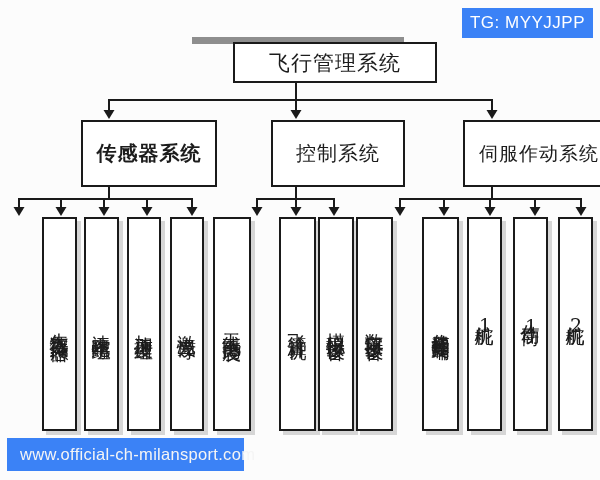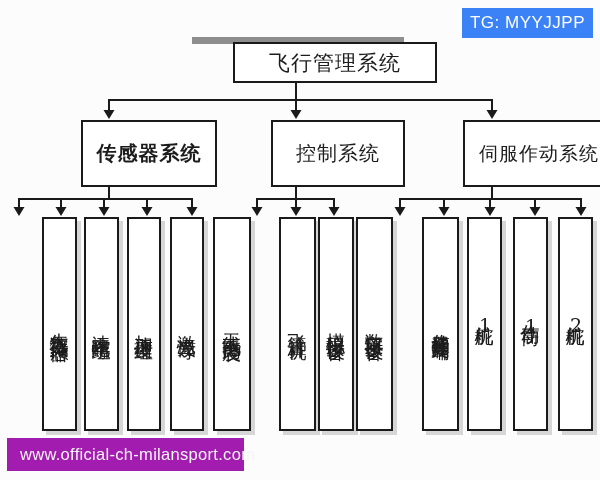--- a/index.html
+++ b/index.html
@@ -37,21 +37,21 @@
   #wires{position:absolute;left:0;top:0;pointer-events:none;}
   .shadowbar{position:absolute;left:192px;top:37px;width:212px;height:7px;background:#8e8e8e;}
   .badge{
     position:absolute;left:462px;top:8px;width:131px;height:30px;
     background:#3b82f6;color:#ffffff;
     font-family:"Liberation Sans", sans-serif;font-size:17px;
     display:flex;align-items:center;justify-content:center;letter-spacing:0.5px;
   }
   .watermark{
     position:absolute;left:7px;top:438px;width:237px;height:33px;
-    background:#a21caf;color:#f5f5f5;
+    background:#3b82f6;color:#f5f5f5;
     font-family:"Liberation Sans", sans-serif;font-size:16.5px;
     display:flex;align-items:center;padding-left:13px;box-sizing:border-box;
     letter-spacing:0.3px;white-space:nowrap;
   }
   line{stroke:#1a1a1a;stroke-width:2;stroke-linecap:square;}
   polygon{fill:#1a1a1a;}
 </style>
 </head>
 <body>
 

